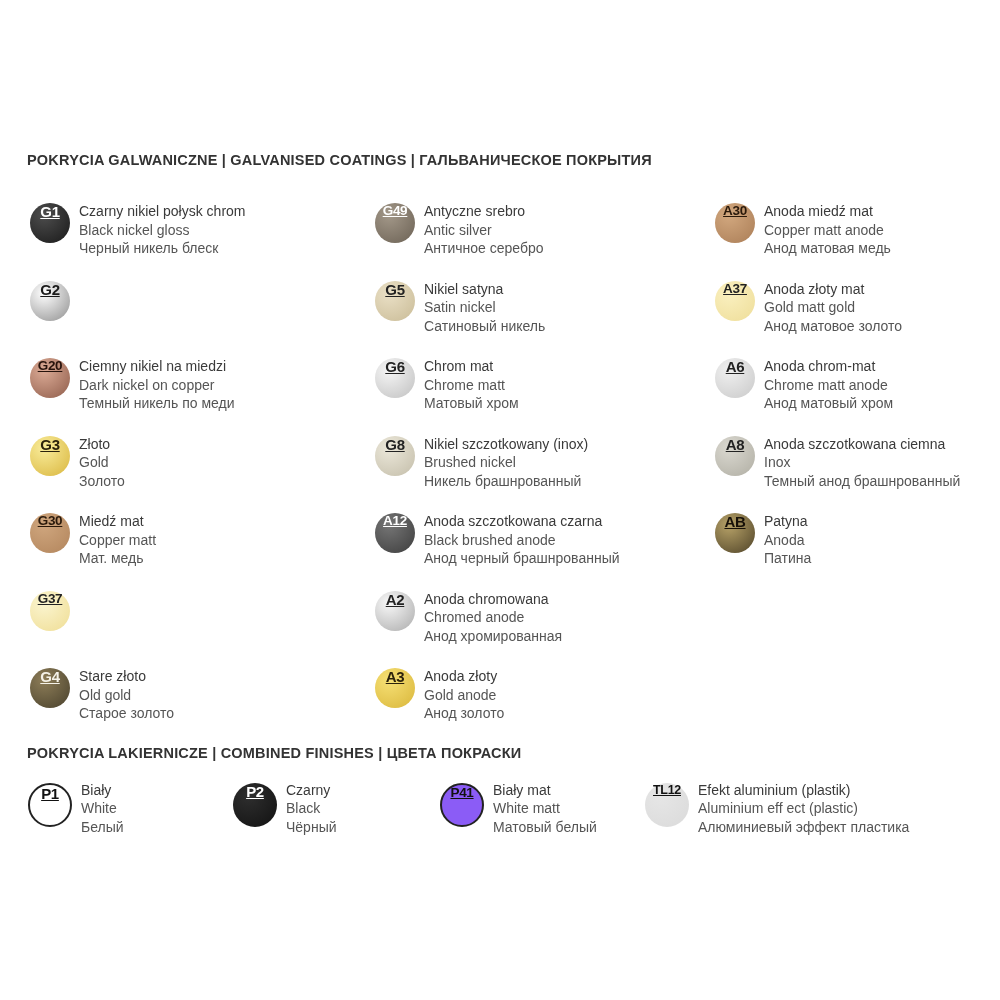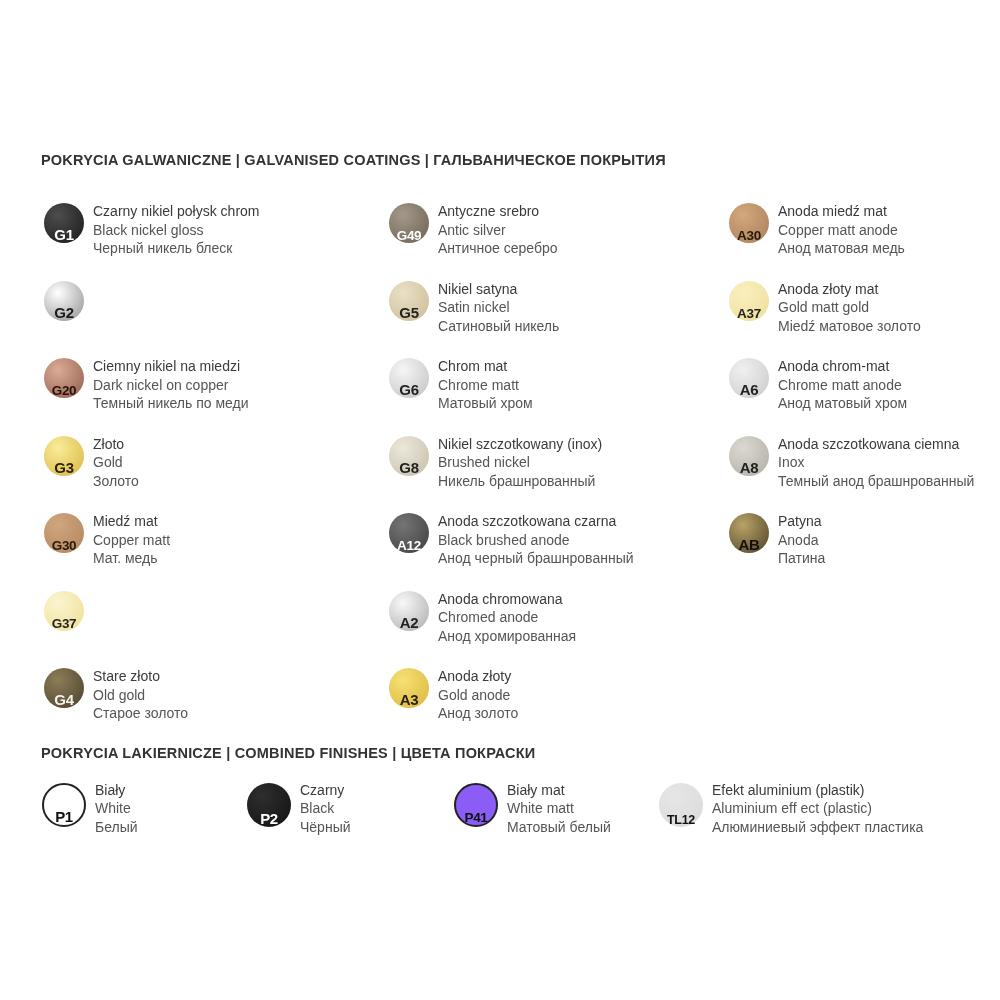--- a/index.html
+++ b/index.html
@@ -1,25 +1,25 @@
 <!DOCTYPE html>
 <html><head>
 <meta charset="utf-8">
 <style>
   html,body{margin:0;padding:0;background:#ffffff;}
   body{width:1000px;height:1000px;position:relative;font-family:"Liberation Sans","DejaVu Sans",sans-serif;-webkit-font-smoothing:antialiased;}
-  .page{position:absolute;left:41px;top:152px;width:950px;}
+  .page{position:absolute;left:27px;top:152px;width:950px;}
   .sec-header{font-size:14.5px;font-weight:bold;color:#333333;letter-spacing:.2px;margin:0 0 34px 0;}
   .sec-header.second{margin-top:0;margin-bottom:20px;}
   .gcols{display:flex;align-items:flex-start;}
   .gcol{width:345px;}
   .gcol.c2{width:340px;}
   .gcol.c3{flex:1;}
   .gitem{display:flex;align-items:flex-start;height:58px;margin-bottom:19.5px;}
-  .swatch{flex:0 0 auto;width:40px;height:40px;border-radius:50%;display:flex;align-items:flex-end;justify-content:center;margin:1px 9px 0 3px;font-weight:bold;box-sizing:border-box;}
+  .swatch{flex:0 0 auto;width:40px;height:40px;border-radius:50%;display:flex;align-items:flex-start;justify-content:center;margin:1px 9px 0 3px;font-weight:bold;box-sizing:border-box;text-decoration:underline;}
   .code{font-size:15px;letter-spacing:-0.3px;white-space:nowrap;}
   .code.c3{font-size:13.5px;}
   .code.c4{font-size:12.5px;}
   .labels{font-size:14px;line-height:18.6px;color:#555555;}
   .labels .t{font-weight:normal;color:#3a3a3a;}
   .pcols{display:flex;align-items:flex-start;margin-top:0;}
   .pcol{width:205px;}
   .pcol.p2{width:207px;}
   .pcol.p4{flex:1;}
   .pitem{display:flex;align-items:flex-start;}
@@ -199,21 +199,21 @@
         </div>
       </div>
 
       <div class="gitem">
         <span class="swatch" style="background: radial-gradient(circle at 35% 30%, rgb(250, 240, 192) 0%, rgb(238, 221, 152) 100%); color: rgb(34, 34, 34);">
             <span class="code c3">A37</span>
           </span>
         <div class="labels">
           <div class="t">Anoda złoty mat</div>
           <div>Gold matt gold</div>
-          <div>Miedź матовое золото</div>
+          <div>Анод матовое золото</div>
         </div>
       </div>
 
       <div class="gitem">
         <span class="swatch" style="background: radial-gradient(circle at 35% 30%, rgb(240, 240, 240) 0%, rgb(201, 201, 201) 100%); color: rgb(34, 34, 34);">
             <span class="code">A6</span>
           </span>
         <div class="labels">
           <div class="t">Anoda chrom-mat</div>
           <div>Chrome matt anode</div>

